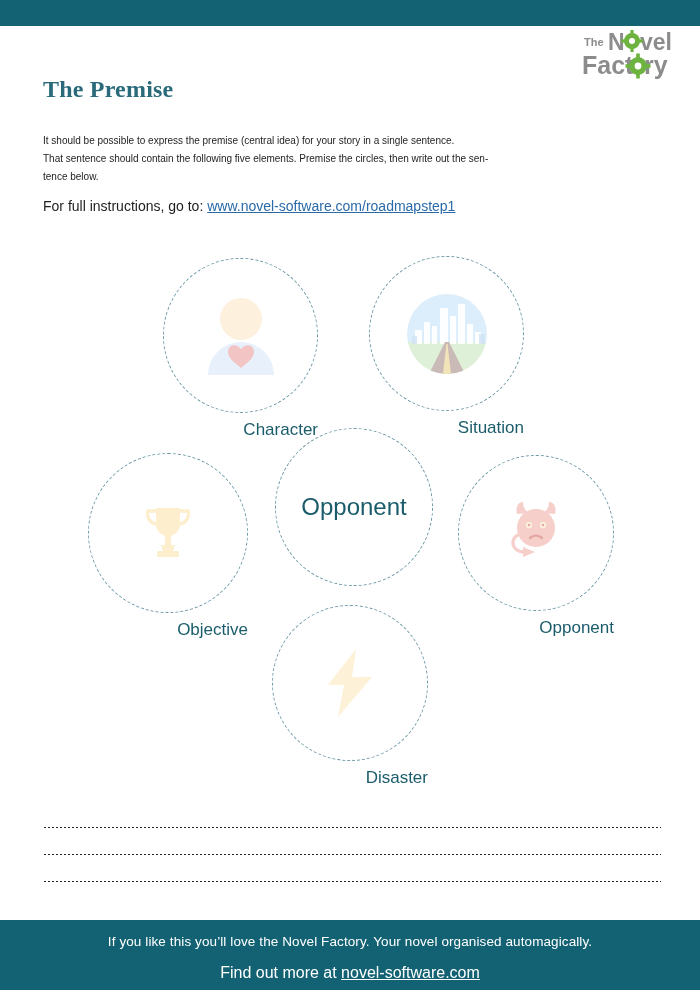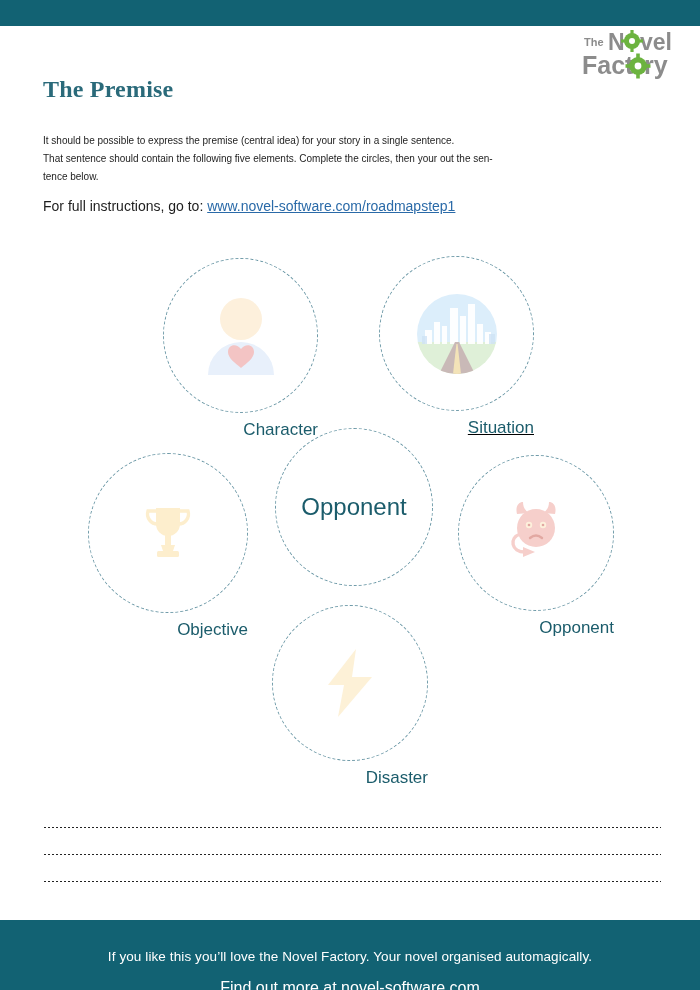--- a/index.html
+++ b/index.html
@@ -25,21 +25,21 @@
     position: absolute;
     left: 0; top: 920px;
     width: 700px;
     height: 70px;
     background: #126273;
     text-align: center;
   }
   .footer-line1 {
     color: #ffffff;
     font-size: 13.5px;
-    padding-top: 29px;
+    padding-top: 14px;
     letter-spacing: .1px;
   }
   .footer-line2 {
     color: #ffffff;
     font-size: 16px;
     padding-top: 15px;
   }
   .footer-link {
     color: #ffffff;
     text-decoration: underline;
@@ -110,21 +110,21 @@
     white-space: nowrap;
   }
   .center-label {
     color: #1b5c6b;
     font-size: 24px;
   }
   .icon-svg { display: block; }
 
   
   .node-character { left: 163px; top: 8px;  width: 155px; }
-  .node-situation { left: 379px; top: 6px;  width: 155px; text-decoration: underline; }
+  .node-situation { left: 369px; top: 6px;  width: 155px; }
   .node-objective { left: 88px;  top: 203px; width: 160px; }
   .node-premise   { left: 275px; top: 178px; width: 158px; }
   .node-opponent  { left: 458px; top: 205px; width: 156px; }
   .node-disaster  { left: 272px; top: 355px; width: 156px; }
 
   .c155 { width: 155px; height: 155px; }
   .c160 { width: 160px; height: 160px; }
   .c158 { width: 158px; height: 158px; }
   .c156 { width: 156px; height: 156px; }
 
@@ -175,21 +175,21 @@
         <rect x="8" y="-1.8" width="4.5" height="3.6"></rect>
       </g>
     </g>
   </svg>
 </div>
 
 <div class="page-title">The Premise</div>
 
 <div class="intro">
   <div>It should be possible to express the premise (central idea) for your story in a single sentence.</div>
-  <div>That sentence should contain the following five elements. Complete the circles, then your out the sen-</div>
+  <div>That sentence should contain the following five elements. Premise the circles, then write out the sen-</div>
   <div>tence below.</div>
 </div>
 
 <div class="instructions">
   <span>For full instructions, go to: </span><a class="instructions-link" href="#">www.novel-software.com/roadmapstep1</a>
 </div>
 
 <div class="diagram">
 
   <div class="node node-character">

